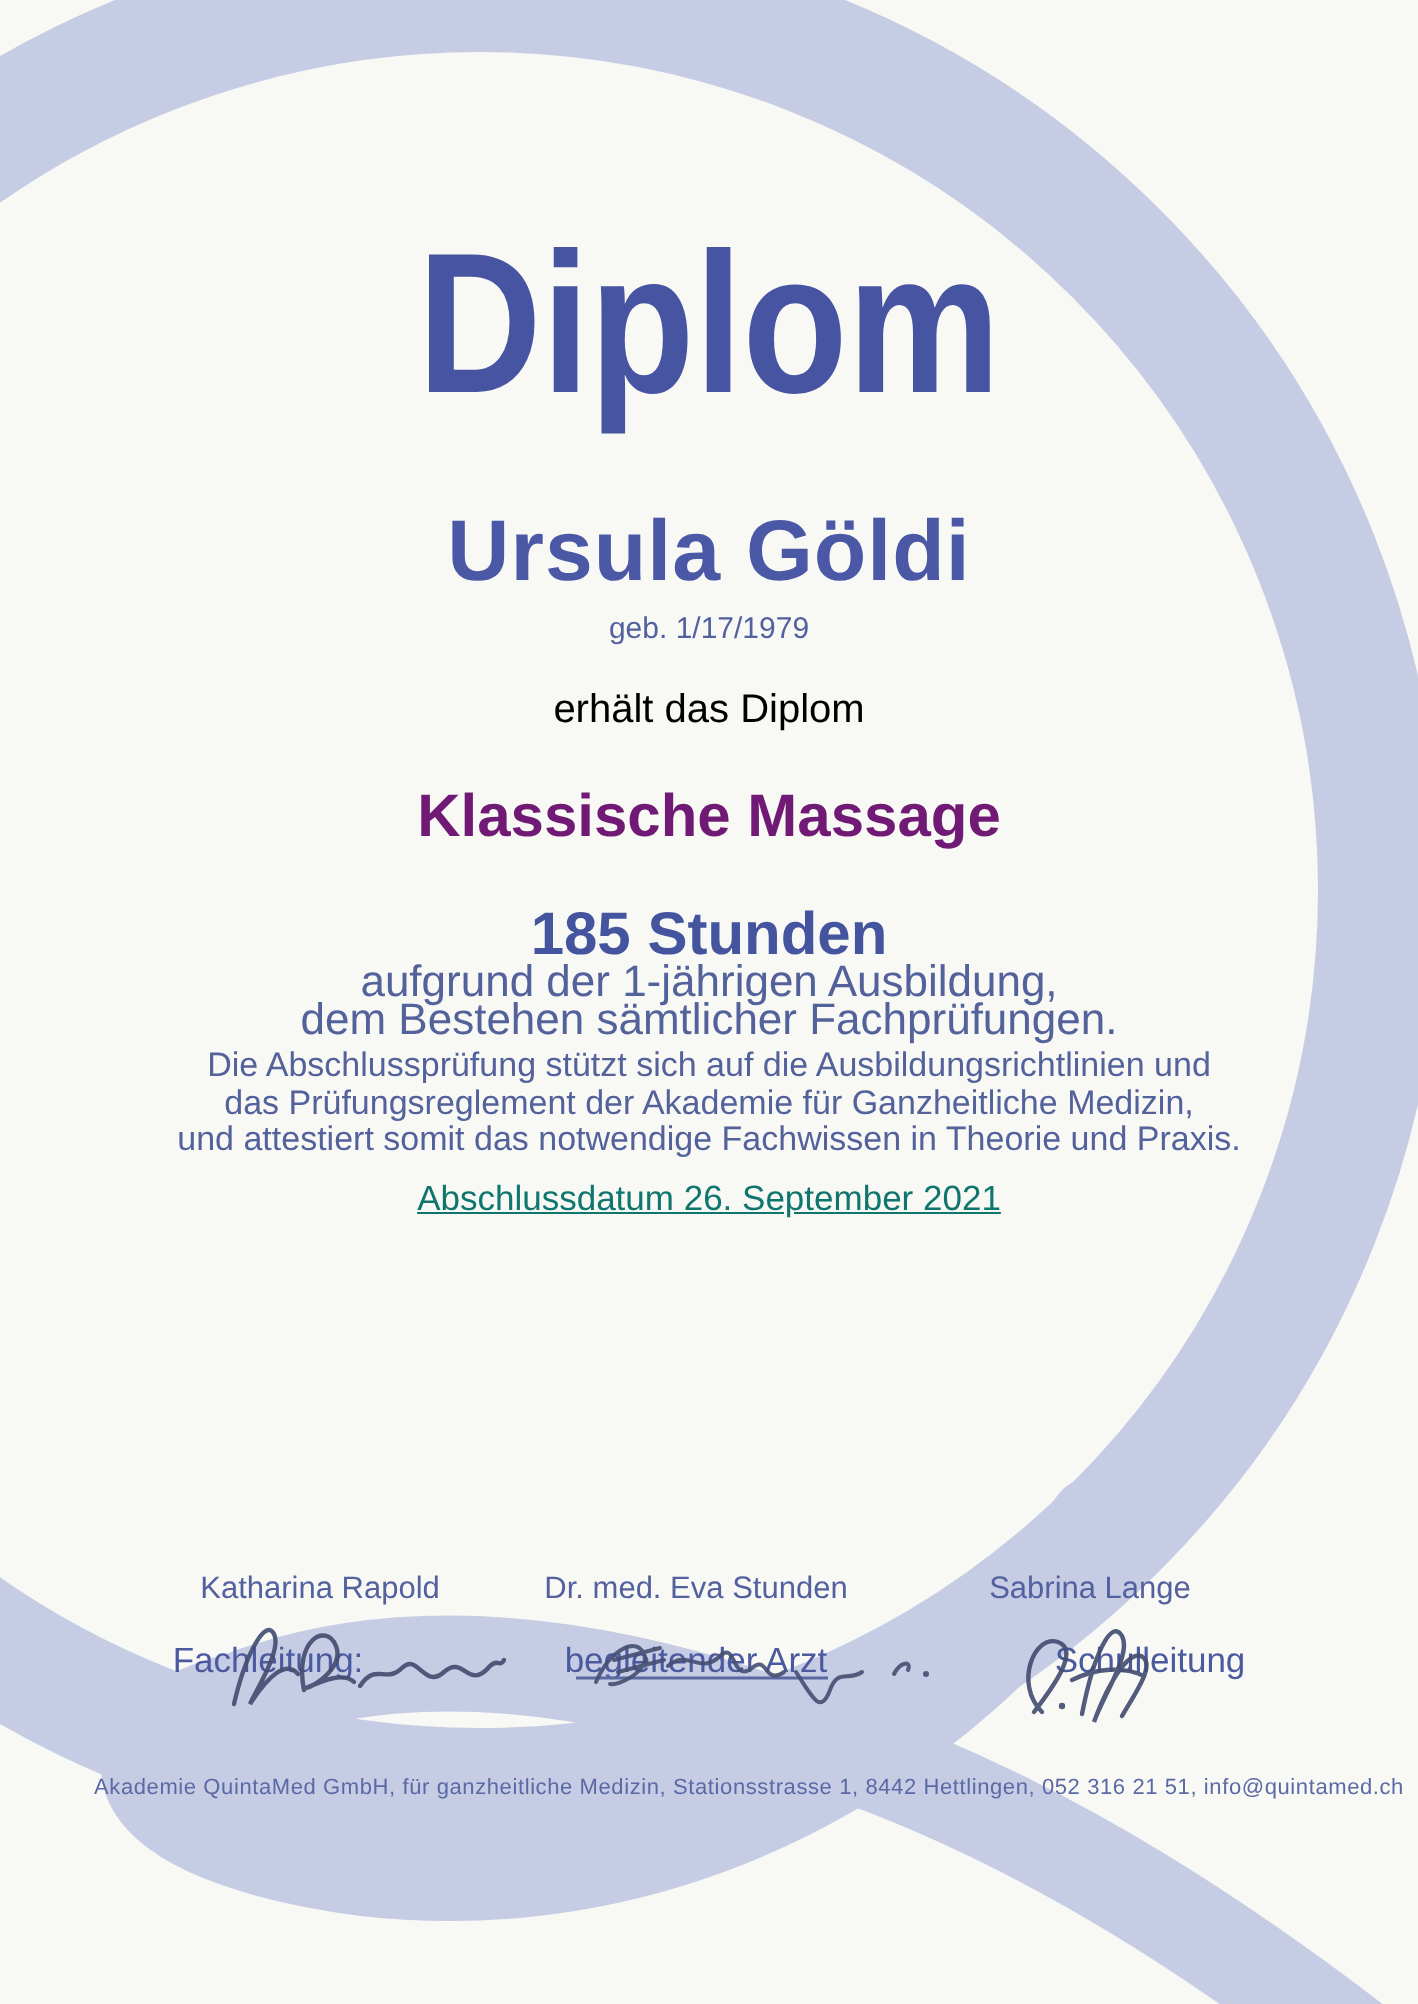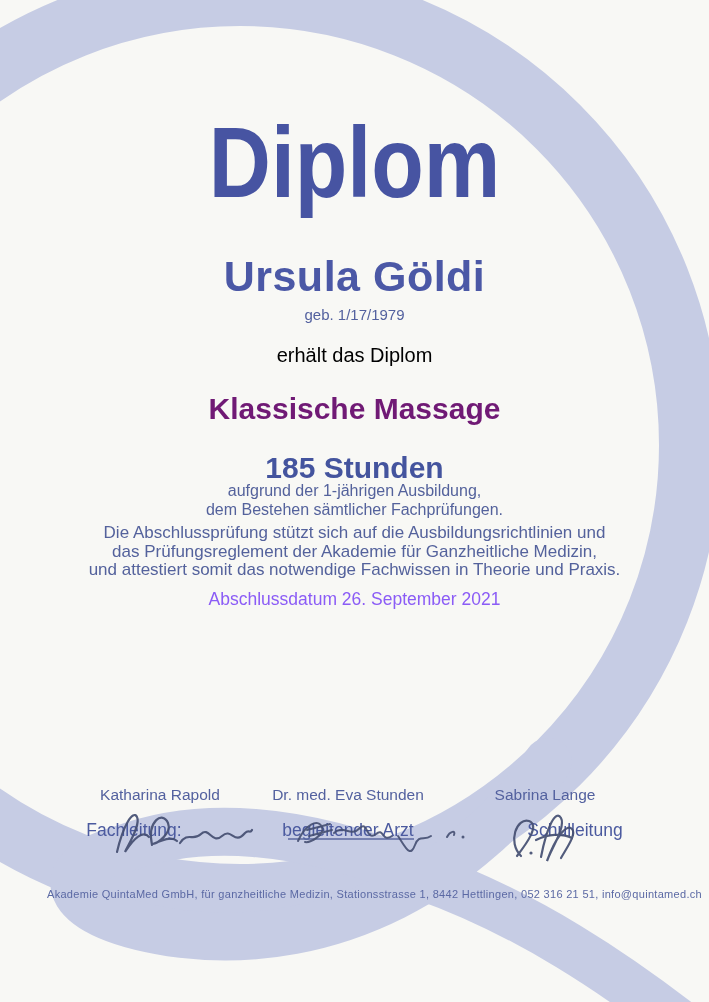--- a/index.html
+++ b/index.html
@@ -21,23 +21,23 @@
     color:#4754a2;
     transform:scaleX(0.86);
     letter-spacing:0px;
     line-height:1;
   }
   .name{top:252px;font-size:43px;font-weight:700;color:#4b58a6;letter-spacing:.5px;}
   .geb{top:306px;font-size:15px;color:#53619f;}
   .erhaelt{top:344px;font-size:20px;color:#000000;}
   .subject{top:392px;font-size:30px;font-weight:700;color:#701a75;}
   .hours{top:451px;font-size:30px;font-weight:700;color:#44549e;}
-  .basis{top:481px;font-size:16px;line-height:19px;color:#54629c;}
+  .basis{top:481px;font-size:22px;line-height:19px;color:#54629c;}
   .regulation{top:524px;font-size:17px;line-height:18.5px;color:#54629c;}
-  .abschluss{top:589px;font-size:17.5px;color:#8b5cf6;}
+  .abschluss{top:589px;font-size:17.5px;color:#0f766e;text-decoration:underline;}
   .placedate{
     position:absolute;top:665px;right:99px;z-index:1;
     font-size:16.5px;color:#4f5e9e;text-align:right;
   }
   .sig-col{position:absolute;top:786px;z-index:1;text-align:center;}
   .sig-col .sig-name{font-size:15.5px;color:#53619f;}
   .sig-col .sig-role{position:relative;margin-top:16px;font-size:17.5px;color:#4b5a9f;}
   .col1{left:50px;width:220px;}
   .col2{left:240px;width:216px;}
   .col3{left:437px;width:216px;}

